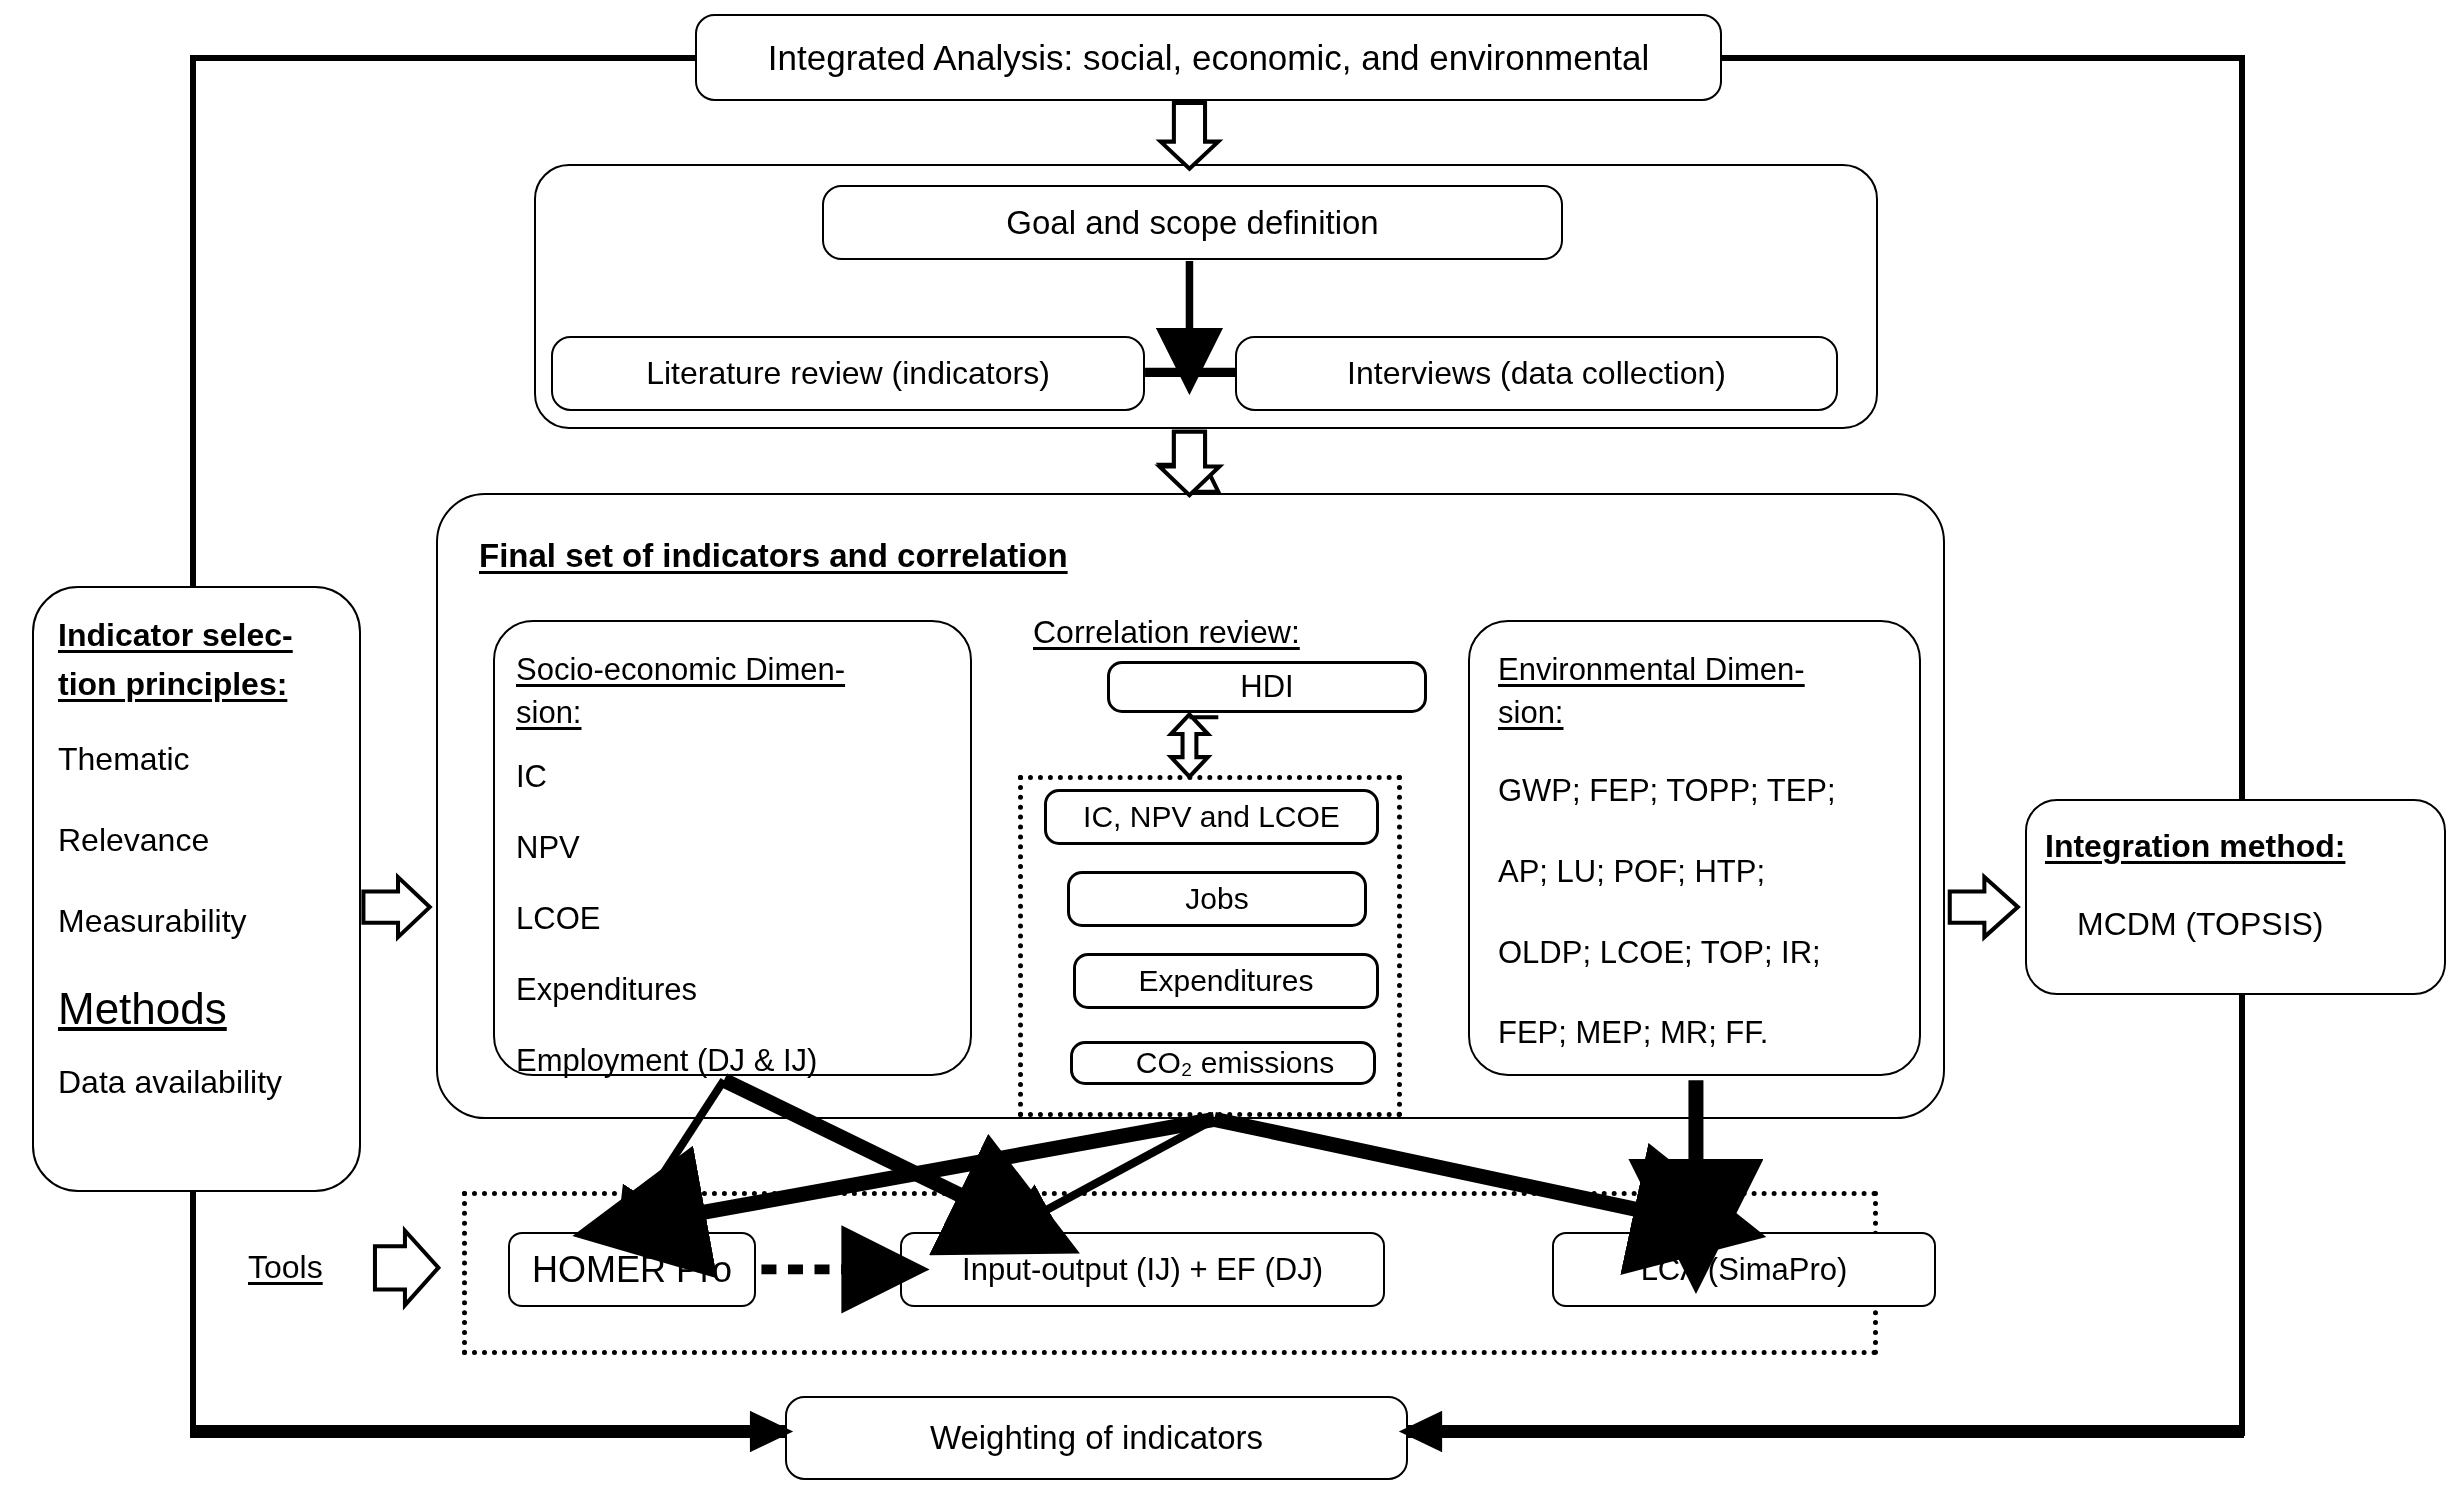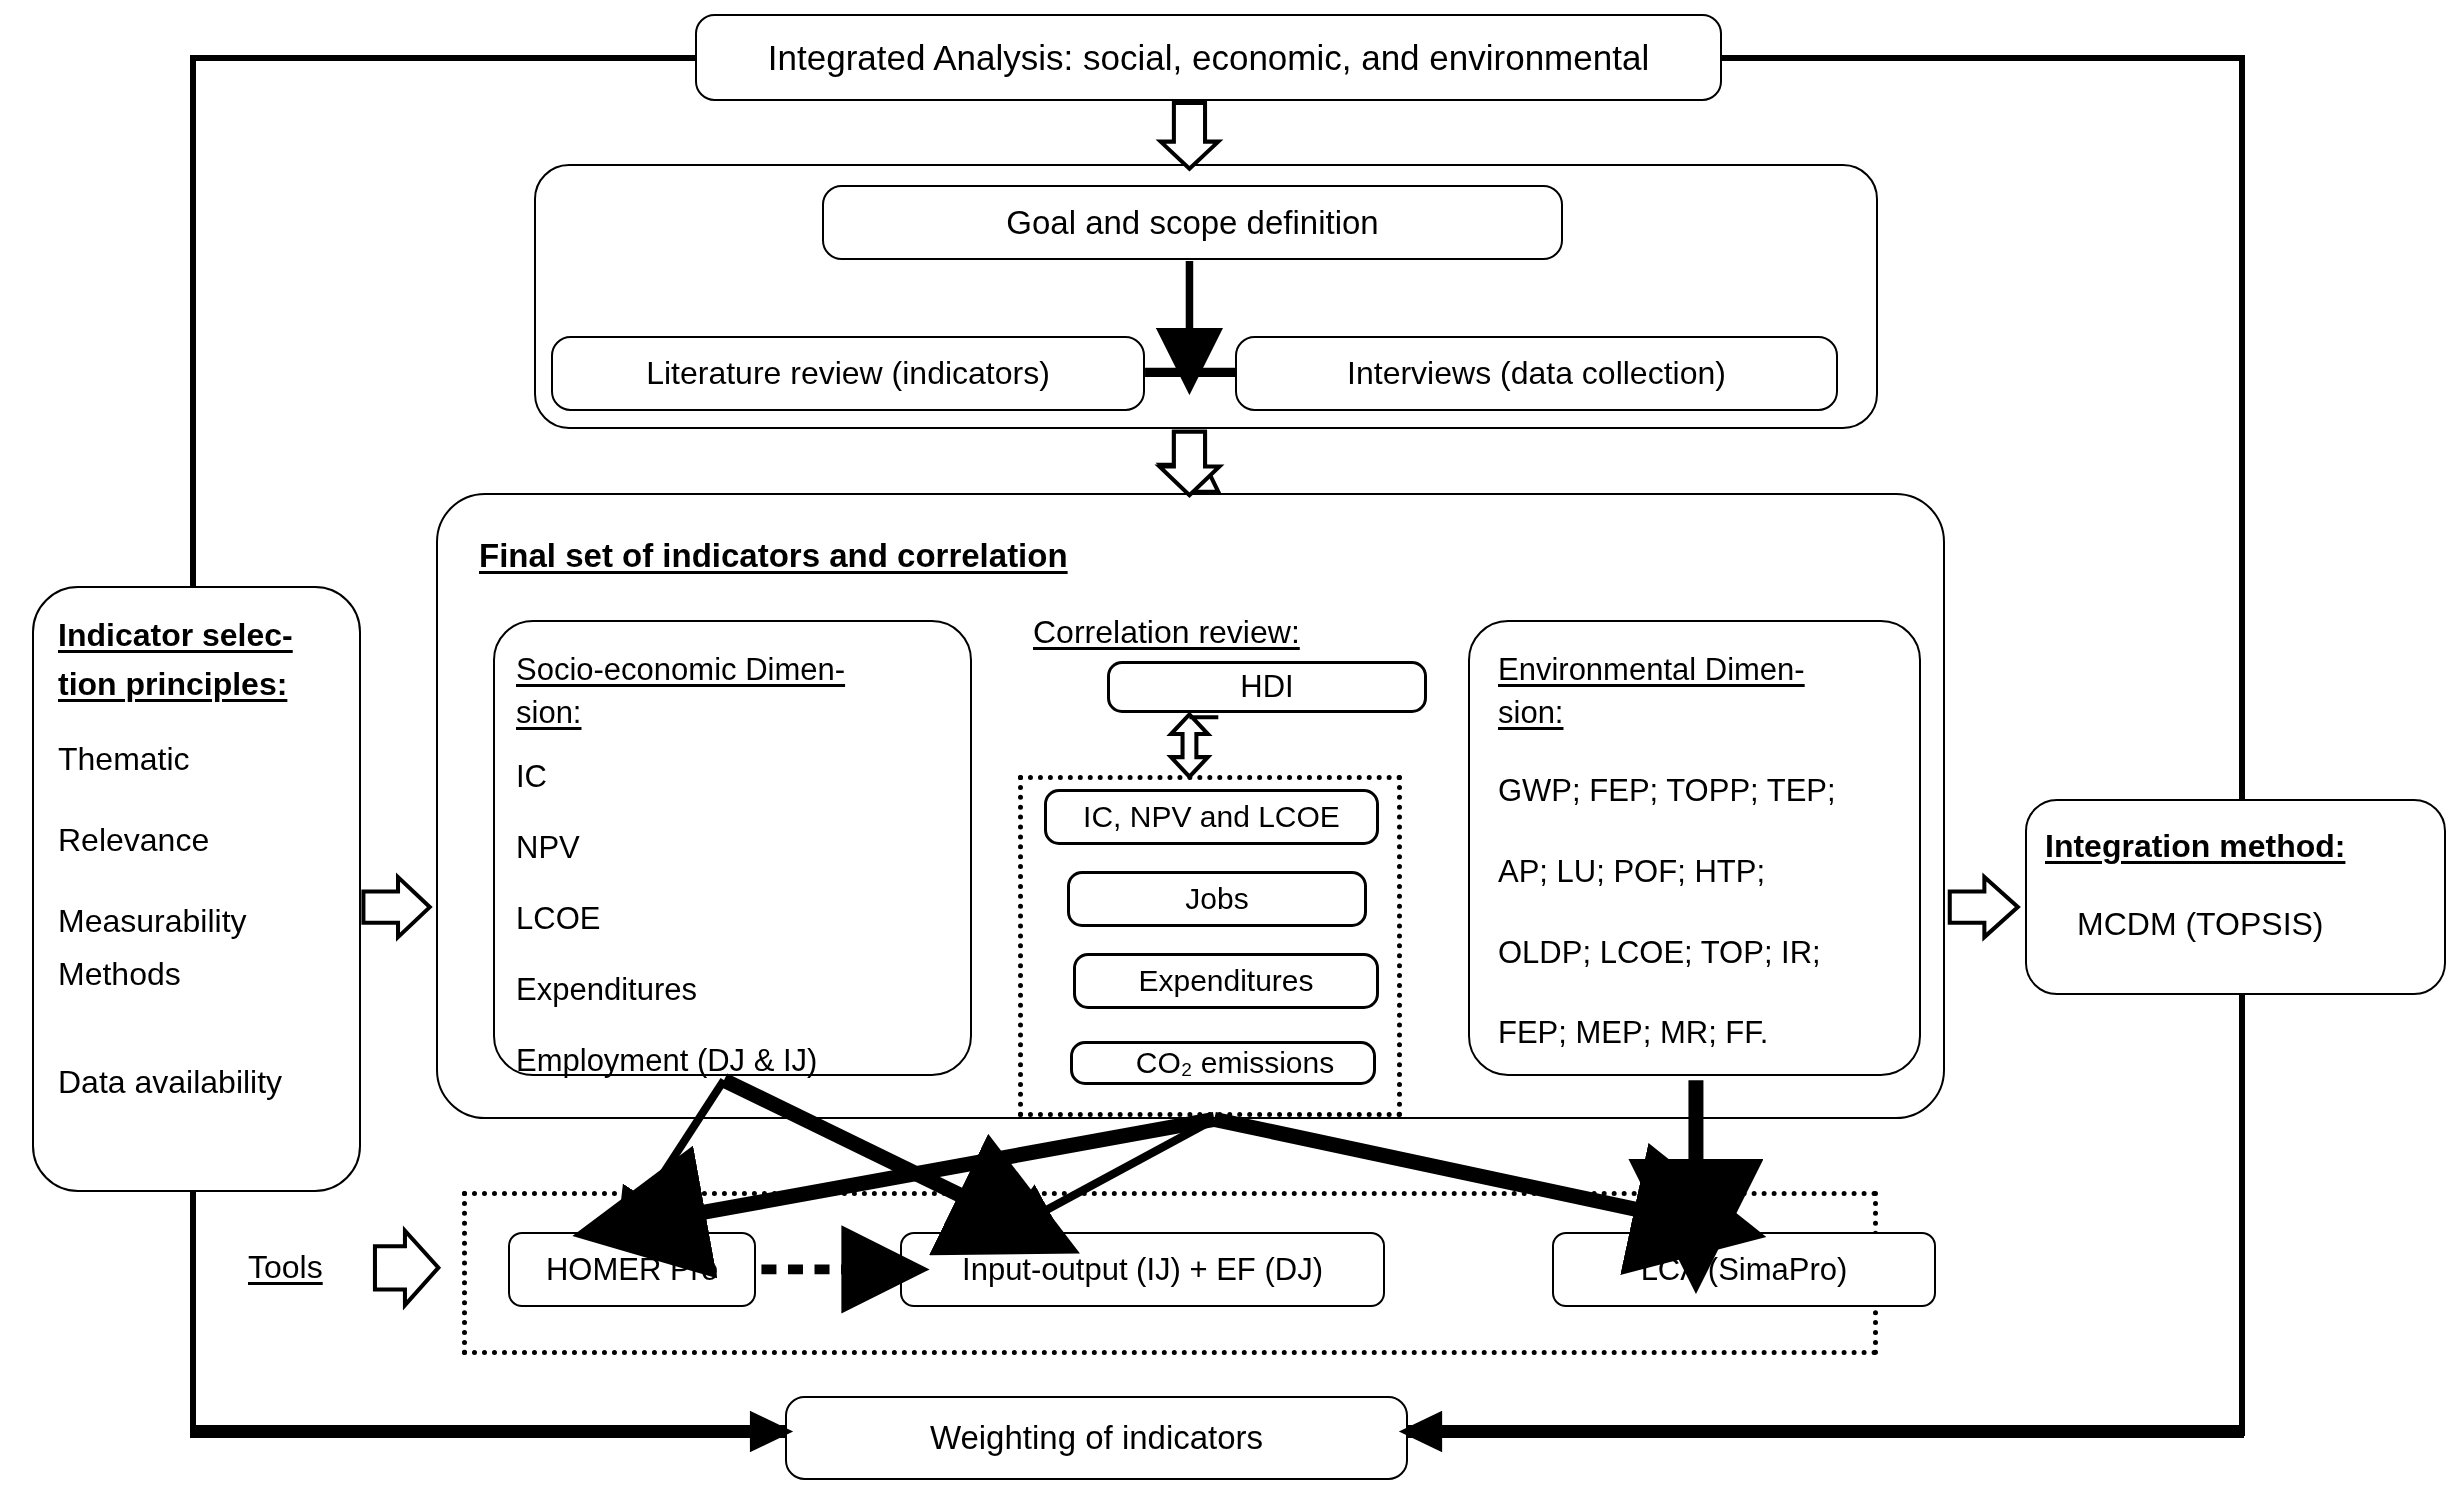--- a/index.html
+++ b/index.html
@@ -60,21 +60,21 @@
   <div class="box" style="left:1235px;top:336px;width:603px;height:75px;">
     <span class="txt" style="font-size:32px;">Interviews (data collection)</span>
   </div>
 
   <div class="panel" style="left:32px;top:586px;width:329px;height:606px;border-radius:46px;"></div>
   <div class="listcell b u" style="left:58px;top:617px;font-size:32px;">Indicator selec-</div>
   <div class="listcell b u" style="left:58px;top:666px;font-size:32px;">tion principles:</div>
   <div class="listcell" style="left:58px;top:741px;font-size:32px;">Thematic</div>
   <div class="listcell" style="left:58px;top:822px;font-size:32px;">Relevance</div>
   <div class="listcell" style="left:58px;top:903px;font-size:32px;">Measurability</div>
-  <div class="listcell" style="left:58px;top:956px;font-size:32px;">Methods</div>
+  <div class="listcell" style="left:58px;top:984px;font-size:44px;text-decoration:underline;">Methods</div>
   <div class="listcell" style="left:58px;top:1064px;font-size:32px;">Data availability</div>
 
   <div class="panel" style="left:436px;top:493px;width:1509px;height:626px;border-radius:49px;"></div>
   <div class="listcell b u" style="left:479px;top:537px;font-size:33px;">Final set of indicators and correlation</div>
 
   <div class="panel" style="left:493px;top:620px;width:479px;height:456px;border-radius:40px;"></div>
   <div class="listcell u" style="left:516px;top:652px;font-size:31px;">Socio-economic Dimen-</div>
   <div class="listcell u" style="left:516px;top:695px;font-size:31px;">sion:</div>
   <div class="listcell" style="left:516px;top:759px;font-size:31px;">IC</div>
   <div class="listcell" style="left:516px;top:830px;font-size:31px;">NPV</div>
@@ -112,21 +112,21 @@
 
   <div class="panel" style="left:2025px;top:799px;width:421px;height:196px;border-radius:32px;"></div>
   <div class="listcell b u" style="left:2045px;top:828px;font-size:32px;">Integration method:</div>
   <div class="listcell" style="left:2077px;top:906px;font-size:32px;text-align:center;">MCDM (TOPSIS)</div>
 
   <div class="listcell u" style="left:248px;top:1249px;font-size:32px;">Tools</div>
 
   <div class="dotted" style="left:462px;top:1191px;width:1416px;height:164px;"></div>
 
   <div class="box" style="left:508px;top:1232px;width:248px;height:75px;border-radius:14px;">
-    <span class="txt" style="font-size:31px;">HOMER Pro</span>
+    <span class="txt" style="font-size:36px;">HOMER Pro</span>
   </div>
   <div class="box" style="left:900px;top:1232px;width:485px;height:75px;border-radius:14px;">
     <span class="txt" style="font-size:31px;">Input-output (IJ) + EF (DJ)</span>
   </div>
   <div class="box" style="left:1552px;top:1232px;width:384px;height:75px;border-radius:14px;">
     <span class="txt" style="font-size:31px;">LCA (SimaPro)</span>
   </div>
 
   <div class="box" style="left:785px;top:1396px;width:623px;height:84px;">
     <span class="txt" style="font-size:33px;">Weighting of indicators</span>

